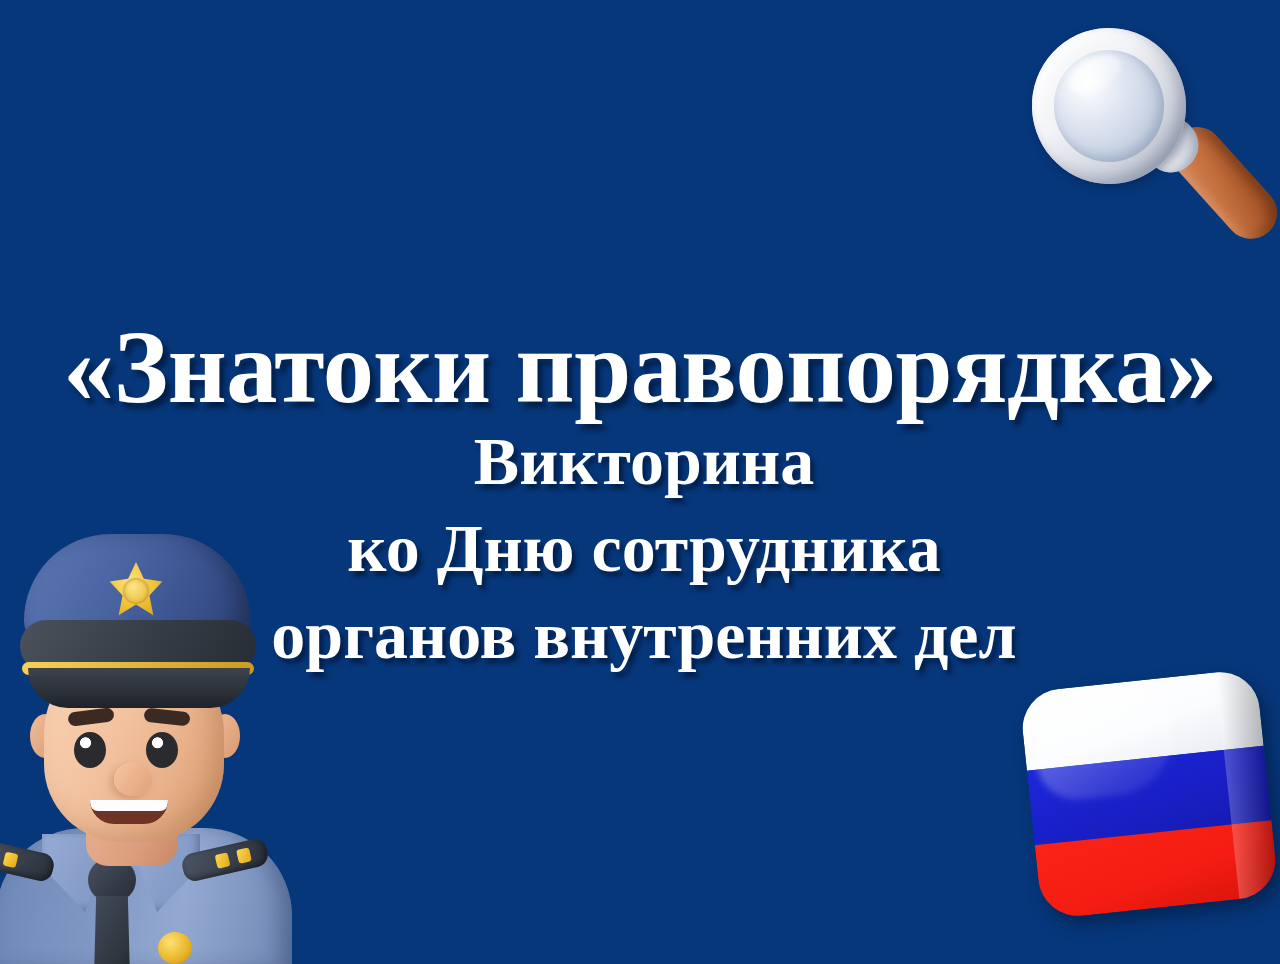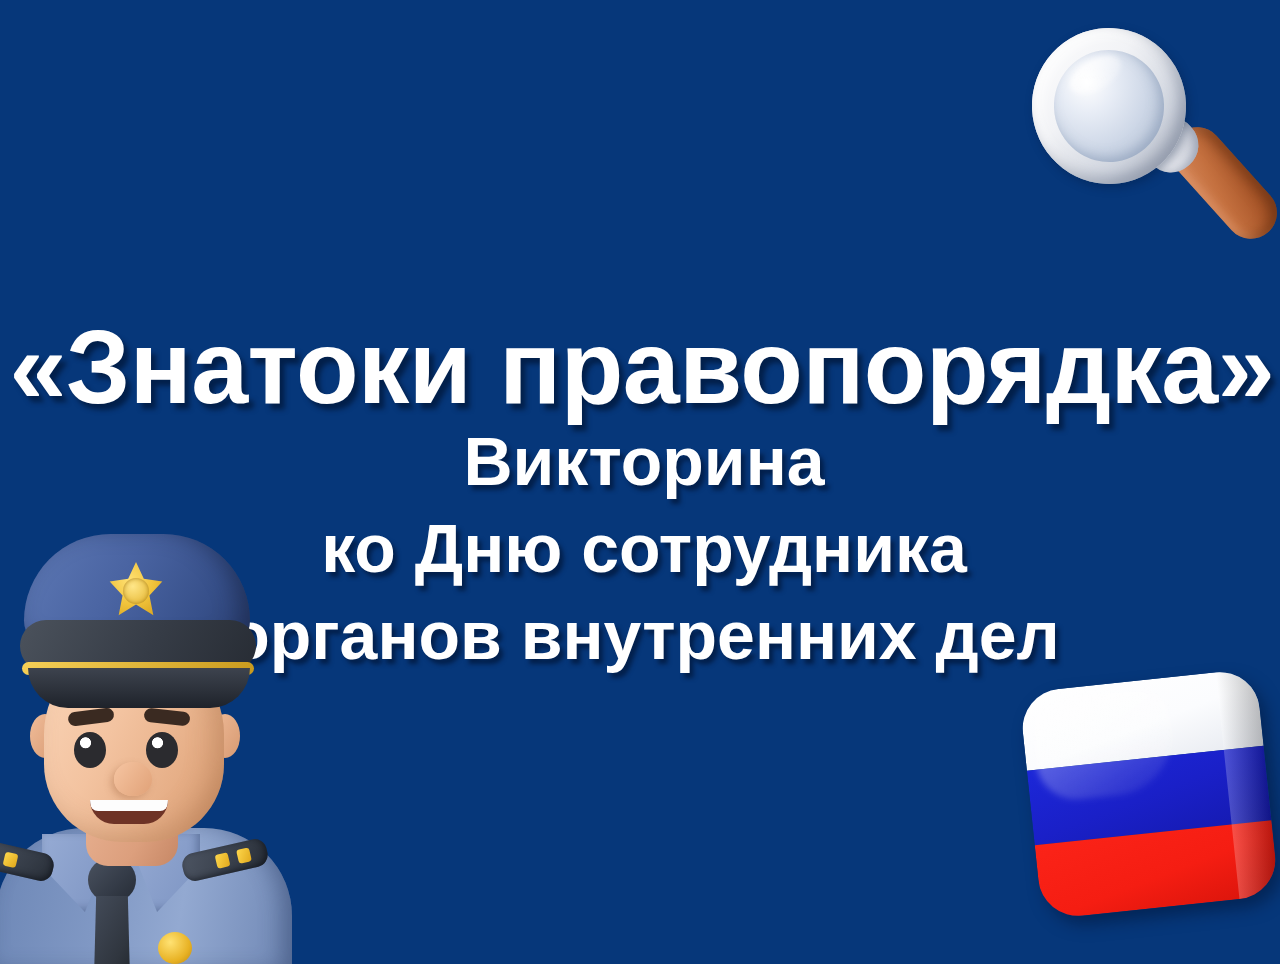--- a/index.html
+++ b/index.html
@@ -7,21 +7,21 @@
     margin: 0;
     padding: 0;
     background: #0a3a7d;
   }
   .slide {
     position: relative;
     width: 1280px;
     height: 964px;
     overflow: hidden;
     background: #06377a;
-    font-family: Liberation Sans, sans-serif;
+    font-family: Liberation Serif, serif;
     -webkit-font-smoothing: antialiased;
   }
 
   
   .title {
     position: absolute;
     left: 0;
     top: 242px;
     width: 1280px;
     text-align: center;

